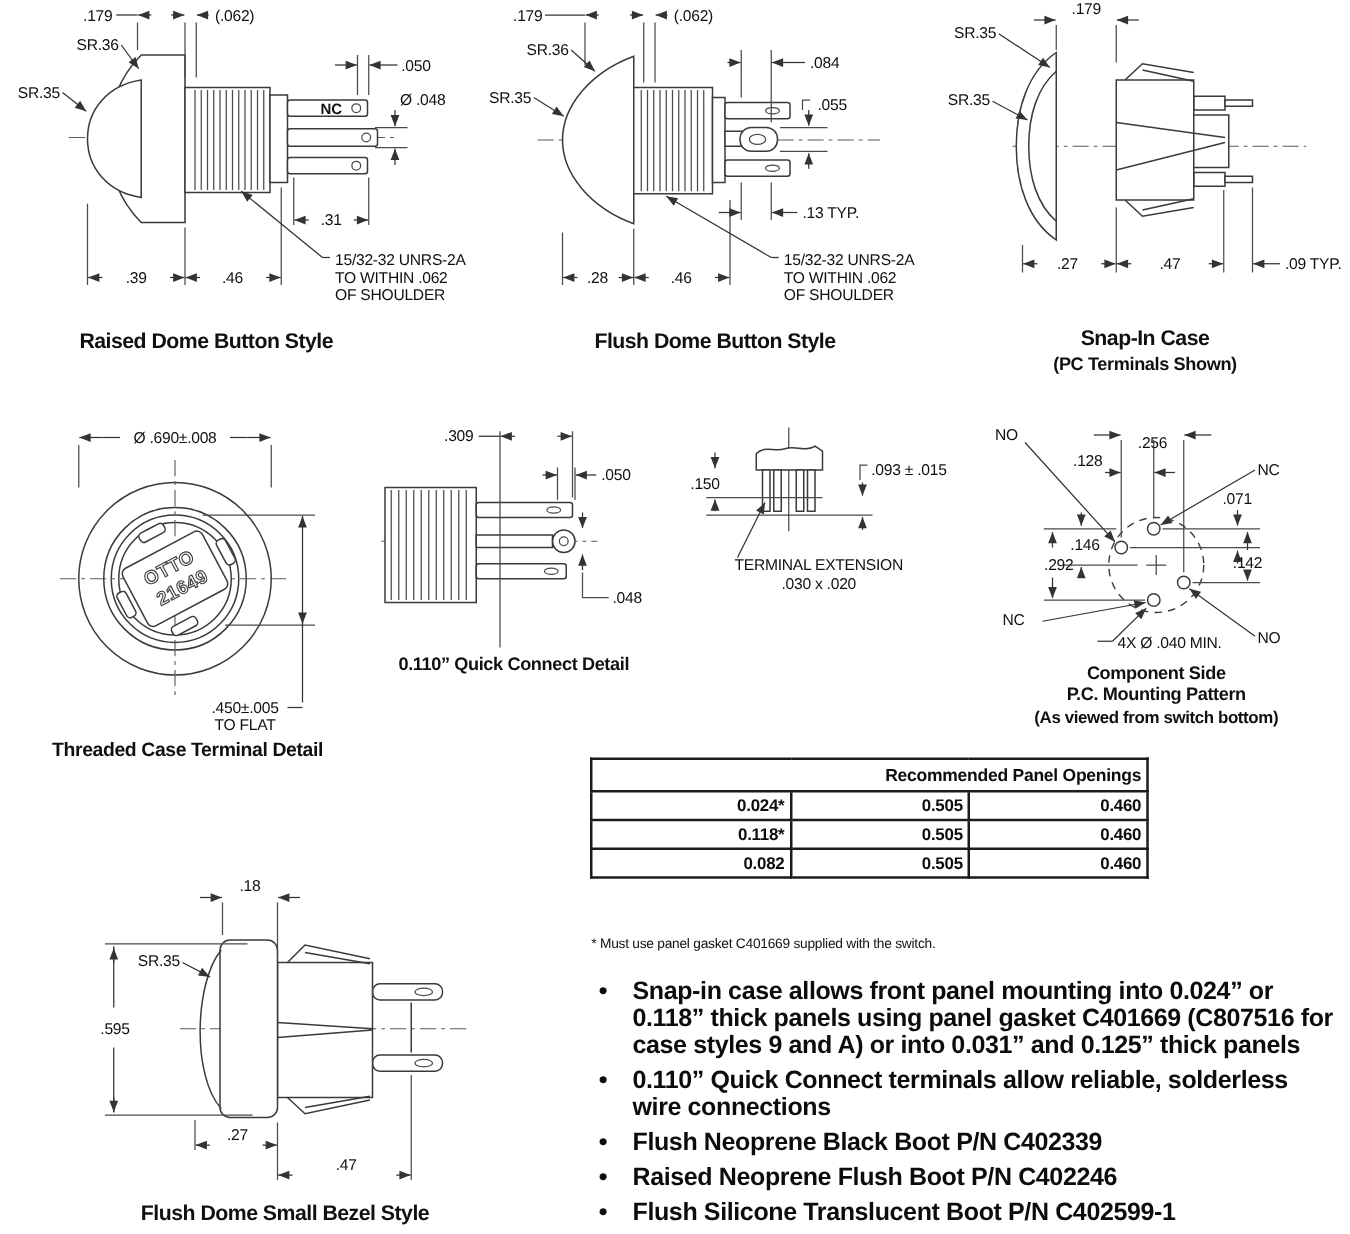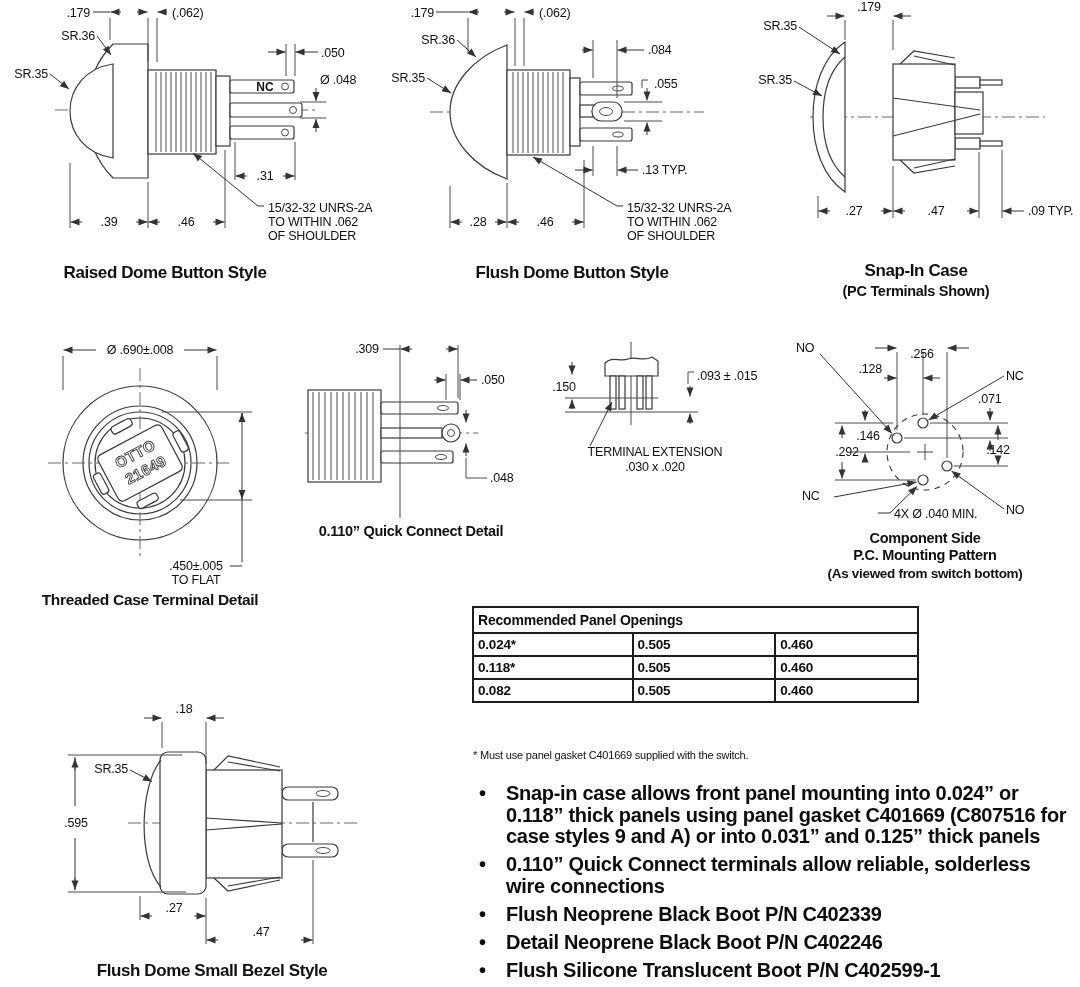--- a/index.html
+++ b/index.html
@@ -17,21 +17,21 @@
   .st{font-size:14.5px;font-weight:bold;letter-spacing:-0.3px}
   .sts{font-size:13.5px;font-weight:bold;letter-spacing:-0.3px}
   .brand{font-size:15px;font-weight:bold;fill:#fff;stroke:#3c3c3c;stroke-width:0.9px;letter-spacing:0.5px}
   .ln{fill:none;stroke:#3a3a3a;stroke-width:1.2}
   .lnf{fill:#fff;stroke:#3a3a3a;stroke-width:1.2}
   .thin{fill:none;stroke:#4a4a4a;stroke-width:1}
   .cl{fill:none;stroke:#5a5a5a;stroke-width:0.9;stroke-dasharray:13 4 3 4}
   .dsh{fill:none;stroke:#3a3a3a;stroke-width:1.1;stroke-dasharray:6 5}
   .dim{fill:none;stroke:#333;stroke-width:1}
   .panel-table{position:absolute;left:472px;top:606px;width:447px;border-collapse:collapse;
-       text-align:left;font-weight:bold;font-size:13.5px;letter-spacing:-0.2px;color:#0d0d0d}
+       text-align:right;font-weight:bold;font-size:13.5px;letter-spacing:-0.2px;color:#0d0d0d}
   .panel-table td,.panel-table th{border:2px solid #1c1c1c;padding:1px 4px;height:23px}
   .panel-table .title-row th{height:26px;font-size:14px}
   .footnote{position:absolute;left:473px;top:749px;font-size:11px;font-weight:normal;letter-spacing:-0.2px}
   .features{position:absolute;left:472px;top:783px;width:598px;list-style:none}
   .features li{position:relative;padding-left:34px;font-size:20px;font-weight:bold;
        letter-spacing:-0.3px;line-height:21.5px;margin-bottom:6.5px;color:#0c0c0c}
   .features li::before{content:"\2022";position:absolute;left:7px;top:0}
 </style>
 </head>
 <body>
@@ -360,21 +360,21 @@
   <text class="d" x="218" y="124" text-anchor="middle">.142</text>
   <text class="d" x="22" y="170">NC</text>
   <text class="d" x="114" y="188">4X Ø .040 MIN.</text>
   <text class="d" x="226" y="184">NO</text>
   <text class="st" x="145" y="213" text-anchor="middle">Component Side</text>
   <text class="st" x="145" y="230" text-anchor="middle">P.C. Mounting Pattern</text>
   <text class="sts" x="145" y="248" text-anchor="middle">(As viewed from switch bottom)</text>
 </svg>
 </div>
 
-<div class="fig" style="left:40px;top:690px">
+<div class="fig" style="left:56px;top:690px">
 <svg width="360" height="297" viewBox="0 0 360 297">
   <defs>
         <marker id="ar8" viewBox="0 0 10 8" refX="9.5" refY="4" markerWidth="10" markerHeight="8" orient="auto">
           <path d="M0.5,0.5 L9.5,4 L0.5,7.5 Z" fill="#333"></path>
         </marker>
       </defs>
   <g>
     <line class="cl" x1="88" y1="133" x2="320" y2="133"></line>
     <rect class="lnf" x="242" y="97" width="56" height="13" rx="6"></rect>
     <ellipse class="thin" cx="283" cy="103.5" rx="7" ry="3"></ellipse>
@@ -431,16 +431,16 @@
     <td>0.460</td>
   </tr>
 </tbody>
   </table>
 <div class="footnote">* Must use panel gasket C401669 supplied with the switch.</div>
 
 <ul class="features">
   <li><span>Snap-in case allows front panel mounting into 0.024” or 0.118” thick panels using panel gasket C401669 (C807516 for case styles 9 and A) or into 0.031” and 0.125” thick panels</span></li>
   <li><span>0.110” Quick Connect terminals allow reliable, solderless wire connections</span></li>
   <li><span>Flush Neoprene Black Boot P/N C402339</span></li>
-  <li><span>Detail Neoprene Black Boot P/N C402246</span></li>
+  <li><span>Raised Neoprene Flush Boot P/N C402246</span></li>
   <li><span>Flush Silicone Translucent Boot P/N C402599-1</span></li>
   <li><span>Raised Silicone Translucent Boot P/N C402611-1</span></li>
 </ul>
 
 </body></html>

